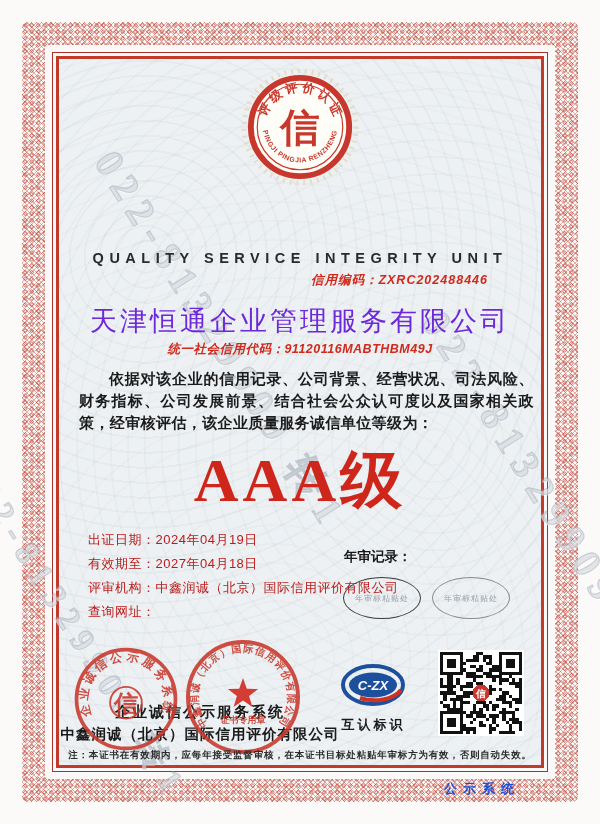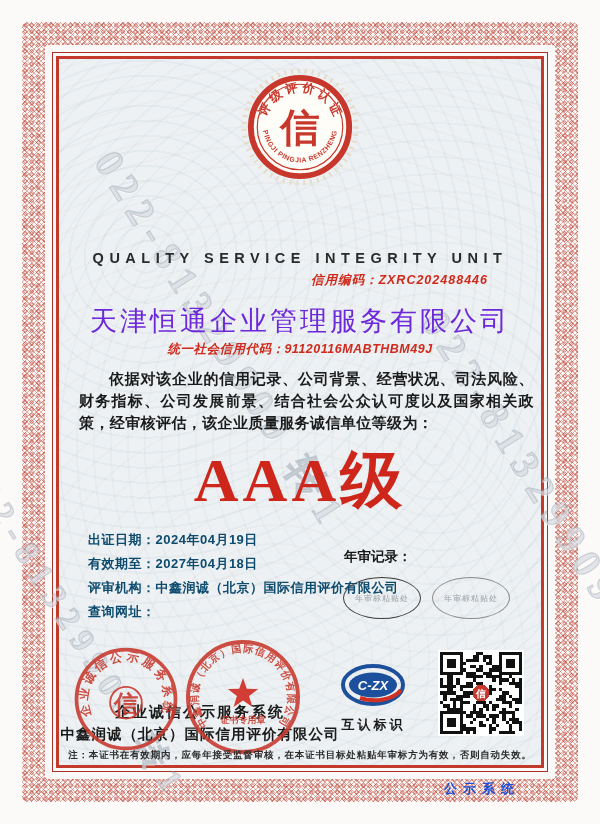--- a/index.html
+++ b/index.html
@@ -39,21 +39,21 @@
                letter-spacing:1px;}
   .company{left:0;right:0;top:303px;text-align:center;font-size:27px;font-weight:normal;color:#6d28d9;
            letter-spacing:3px;}
   .uscc{left:0;right:0;top:341px;text-align:center;font-size:12.5px;font-weight:bold;font-style:italic;
         color:#cf2a1c;letter-spacing:.5px;}
   .paragraph{left:73px;width:455px;top:362px;font-size:15px;font-weight:bold;color:#1b1b1b;
              line-height:1.48;text-align:justify;text-indent:2em;letter-spacing:.4px;margin:6px;}
   .grade{left:0;right:0;top:438px;text-align:center;font-size:62px;font-weight:bold;color:#cf261b;
          font-family:"Liberation Serif","DejaVu Serif",serif;letter-spacing:4px;}
   .details{left:88px;top:528px;}
-  .detail-row{display:flex;font-size:13px;font-weight:bold;color:#0c4a6e;line-height:24px;letter-spacing:.5px;}
+  .detail-row{display:flex;font-size:13px;font-weight:normal;color:#b91c1c;line-height:24px;letter-spacing:.5px;}
   .detail-row .lab{white-space:nowrap;}
   .annual-label{left:344px;top:548px;font-size:13.5px;font-weight:bold;color:#161616;}
   .sticker{position:absolute;width:76px;height:40px;border-radius:50%;}
   .sticker1{left:343px;top:577px;border:1.2px solid #3a3a3a;}
   .sticker2{left:432px;top:577px;border:1px solid #8a8a8a;}
   .sticker span{position:absolute;inset:0;display:flex;align-items:center;justify-content:center;
                 font-size:8px;color:#9aa0a8;letter-spacing:1px;}
   .org-lines{left:0;width:400px;top:703px;text-align:center;}
   .org1{font-size:15px;font-weight:bold;color:#1a1a1a;letter-spacing:2px;}
   .org2{font-size:14.5px;font-weight:bold;color:#1a1a1a;letter-spacing:1px;margin-top:3px;}

